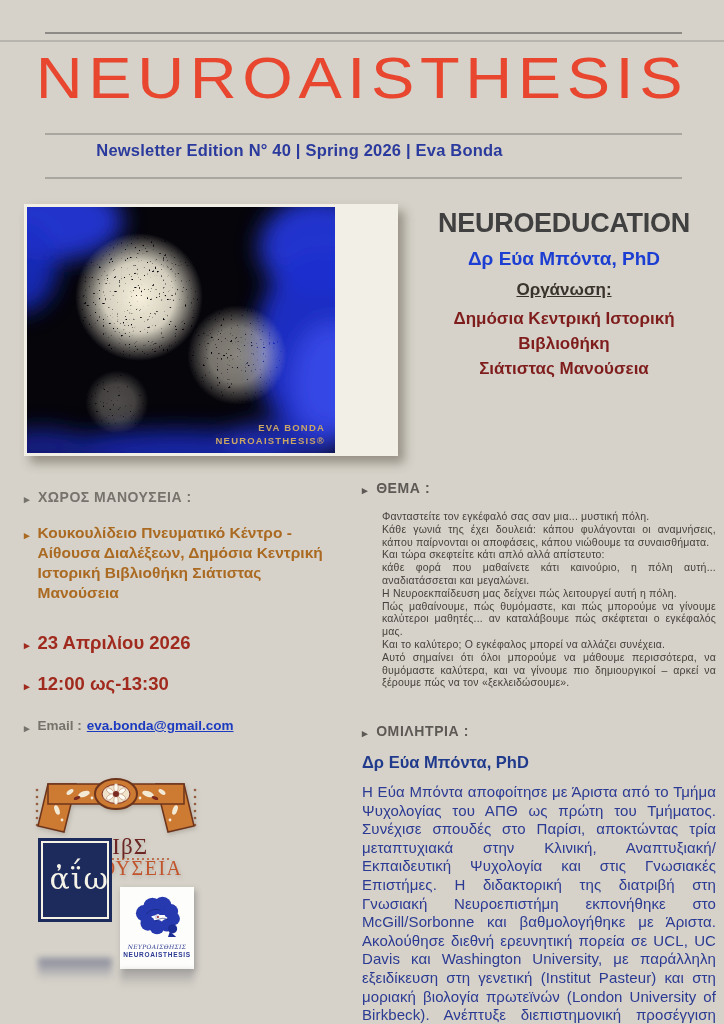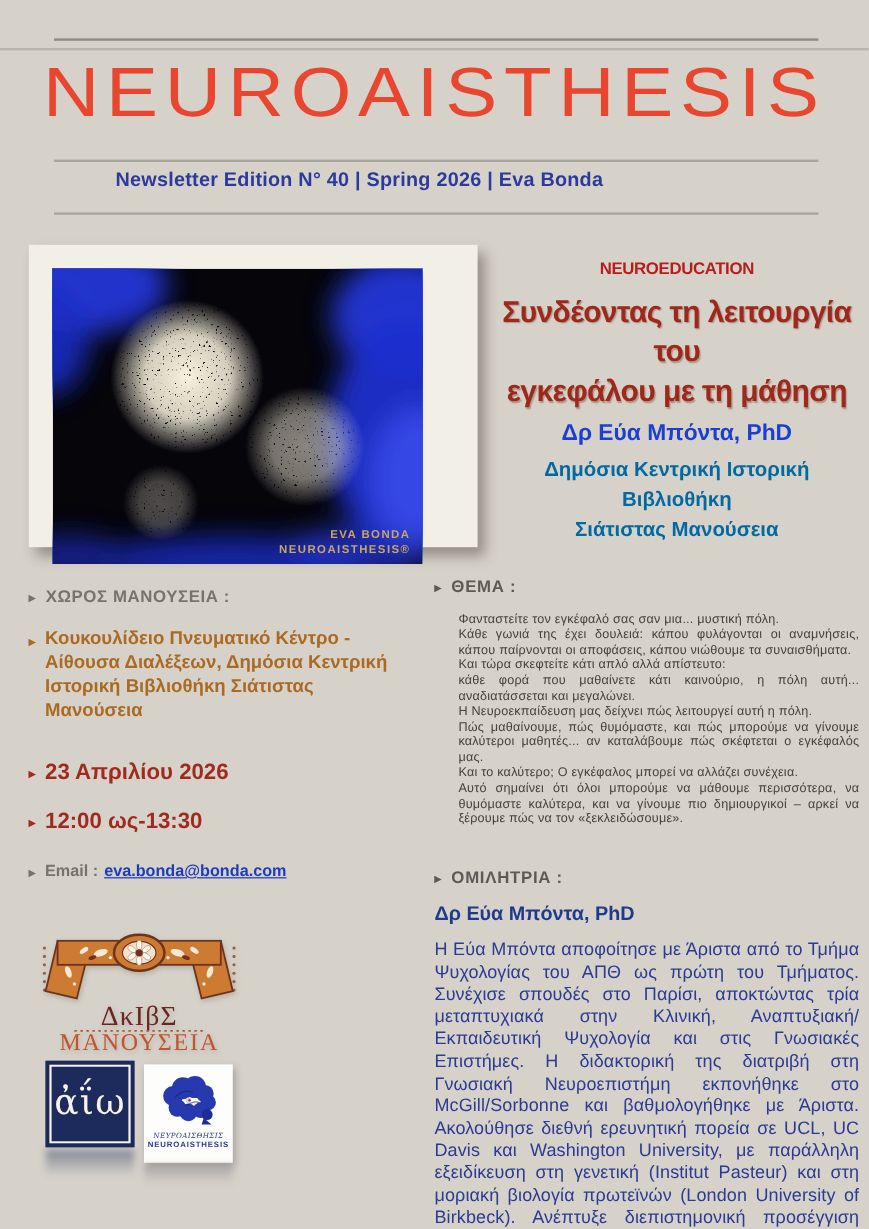--- a/index.html
+++ b/index.html
@@ -15,33 +15,33 @@
   .rule-mid-lower  { top:177px; left:45px; width:637px; background:#a9a69f; }
 
   .masthead { position:absolute; top:44px; left:0; width:724px; text-align:center;
               font-size:58px; font-weight:100; color:#e8462f; letter-spacing:5px;
               transform:scaleX(1.12); transform-origin:center; white-space:nowrap; }
   .newsline { position:absolute; top:141px; left:0; width:599px; text-align:center;
               font-size:16.5px; font-weight:700; color:#2b3a9d; letter-spacing:.2px; }
 
   
   .hero-frame { position:absolute; left:24px; top:204px; width:374px; height:252px;
-                background:#f2efe7; padding:20px;
+                background:#f2efe7; padding:3px;
                 box-shadow:6px 7px 10px rgba(70,62,50,.45); }
   .hero-frame svg { display:block; }
 
   
   .event-title { position:absolute; left:408px; top:206px; width:312px; text-align:center; }
-  .ev-l1 { font-size:14px; font-weight:800; color:#b91c1c; letter-spacing:-.3px; line-height:34px; }
+  .ev-l1 { font-size:27px; font-weight:800; color:#404040; letter-spacing:-.3px; line-height:34px; }
   .ev-l3 { font-size:25px; font-weight:800; color:#9e281c; letter-spacing:-.5px; line-height:33px;
            white-space:pre-line; margin-top:4px; text-shadow:1px 1.5px 1px rgba(90,40,15,.35); }
   .ev-speaker { font-size:19px; font-weight:800; color:#1c3ed2; margin-top:8px; }
   .ev-orglabel { font-size:17px; font-weight:800; color:#3a332d; text-decoration:underline;
                  margin-top:10px; }
-  .ev-organizer { font-size:17px; font-weight:800; color:#0369a1; line-height:25px;
+  .ev-organizer { font-size:17px; font-weight:800; color:#7f1d1d; line-height:25px;
                   white-space:pre-line; margin-top:6px; }
 
   
   .details { position:absolute; left:24px; top:487px; width:320px; }
   .row { display:flex; align-items:flex-start; }
   .tri { font-size:11px; line-height:inherit; margin-right:8px; flex:0 0 auto;
          position:relative; top:2px; }
   .venue-label { font-size:14px; font-weight:700; color:#76726c; letter-spacing:.5px; line-height:20px; }
   .venue { font-size:15.5px; font-weight:700; color:#ab6a22; line-height:20px; margin-top:16px; }
   .date-row, .time-row { font-size:18.5px; font-weight:800; color:#a02a1e; line-height:24px; }
@@ -57,23 +57,23 @@
 
   
   .speaker-block { position:absolute; left:362px; top:722px; width:354px; }
   .speaker-name { font-size:16.5px; font-weight:800; color:#203a8c; margin-top:13px; }
   .speaker-bio { margin-top:11px; font-size:15px; font-weight:400; color:#2b3a93;
                  line-height:1.24; text-align:justify; white-space:pre-line; letter-spacing:.1px; }
 
   
   .manouseia { position:absolute; left:32px; top:774px; width:168px; height:104px;
                filter:drop-shadow(1px 2px 2px rgba(80,70,60,.25)); }
-  .aio { position:absolute; left:38px; top:884px; width:74px; height:72px;
+  .aio { position:absolute; left:38px; top:838px; width:74px; height:84px;
          background:#1d2a5c; border:3px solid #1d2a5c; box-shadow:inset 0 0 0 2px #f5f2e8;
-         display:flex; align-items:center; justify-content:center; }
+         display:flex; align-items:center; justify-content:flex-end; }
   .aio-text { color:#f5f2e8; font-family:"DejaVu Serif", serif; font-size:30px; letter-spacing:1px;
               position:relative; top:-2px; }
   .brain-card { position:absolute; left:120px; top:887px; width:74px; height:82px; background:#fdfdfb;
                 box-shadow:2px 3px 6px rgba(60,60,70,.35); display:flex; flex-direction:column;
                 align-items:center; padding-top:7px; }
   .brain-card svg { display:block; }
   .bc-script { font-family:"DejaVu Serif", serif; font-style:italic; font-size:6px; color:#2b3a93;
                margin-top:5px; letter-spacing:.3px; }
   .bc-caps { font-size:6.5px; font-weight:700; color:#2b3a93; letter-spacing:.7px; margin-top:1px; }
   .refl { position:absolute; filter:blur(3px); }
@@ -129,23 +129,22 @@
       <circle cx="112" cy="90" r="64" fill="url(#fadeG)" filter="url(#spk)"></circle>
       <circle cx="210" cy="148" r="50" fill="url(#fadeG)" filter="url(#spk)" opacity="0.55"></circle>
       <circle cx="90" cy="195" r="32" fill="url(#fadeG)" filter="url(#spk)" opacity="0.3"></circle>
       <text x="298" y="224" text-anchor="end" fill="#c9a566" font-size="9.5" font-weight="bold" letter-spacing="1.2">EVA BONDA</text>
       <text x="298" y="237" text-anchor="end" fill="#c9a566" font-size="9.5" font-weight="bold" letter-spacing="1.2">NEUROAISTHESIS®</text>
     </svg>
   </div>
 
   <div class="event-title">
     <div class="ev-l1">NEUROEDUCATION</div>
-    <div class="ev-l3">Συνδέοντας τη λειτουργία του
-εγκεφάλου με τη μάθηση</div>
     <div class="ev-speaker">Δρ Εύα Μπόντα, PhD</div>
+    <div class="ev-orglabel">Οργάνωση:</div>
     <div class="ev-organizer">Δημόσια Κεντρική Ιστορική Βιβλιοθήκη
 Σιάτιστας Μανούσεια</div>
   </div>
 
   <div class="details">
     <div class="row venue-label">
       <span class="tri">▸</span>
       <span>ΧΩΡΟΣ ΜΑΝΟΥΣΕΙΑ :</span>
     </div>
     <div class="row venue">
@@ -156,21 +155,21 @@
       <span class="tri">▸</span>
       <span>23 Απριλίου 2026</span>
     </div>
     <div class="row time-row">
       <span class="tri">▸</span>
       <span>12:00 ως-13:30</span>
     </div>
     <div class="row email-row">
       <span class="tri">▸</span>
       <span>Email :</span>
-      <a href="#" class="email-link">eva.bonda@bonda.com</a>
+      <a href="#" class="email-link">eva.bonda@gmail.com</a>
     </div>
   </div>
 
   <div class="theme">
     <div class="row sec-label">
       <span class="tri">▸</span>
       <span>ΘΕΜΑ :</span>
     </div>
     <div class="theme-body">Φανταστείτε τον εγκέφαλό σας σαν μια... μυστική πόλη.
 Κάθε γωνιά της έχει δουλειά: κάπου φυλάγονται οι αναμνήσεις, κάπου παίρνονται οι αποφάσεις, κάπου νιώθουμε τα συναισθήματα.

